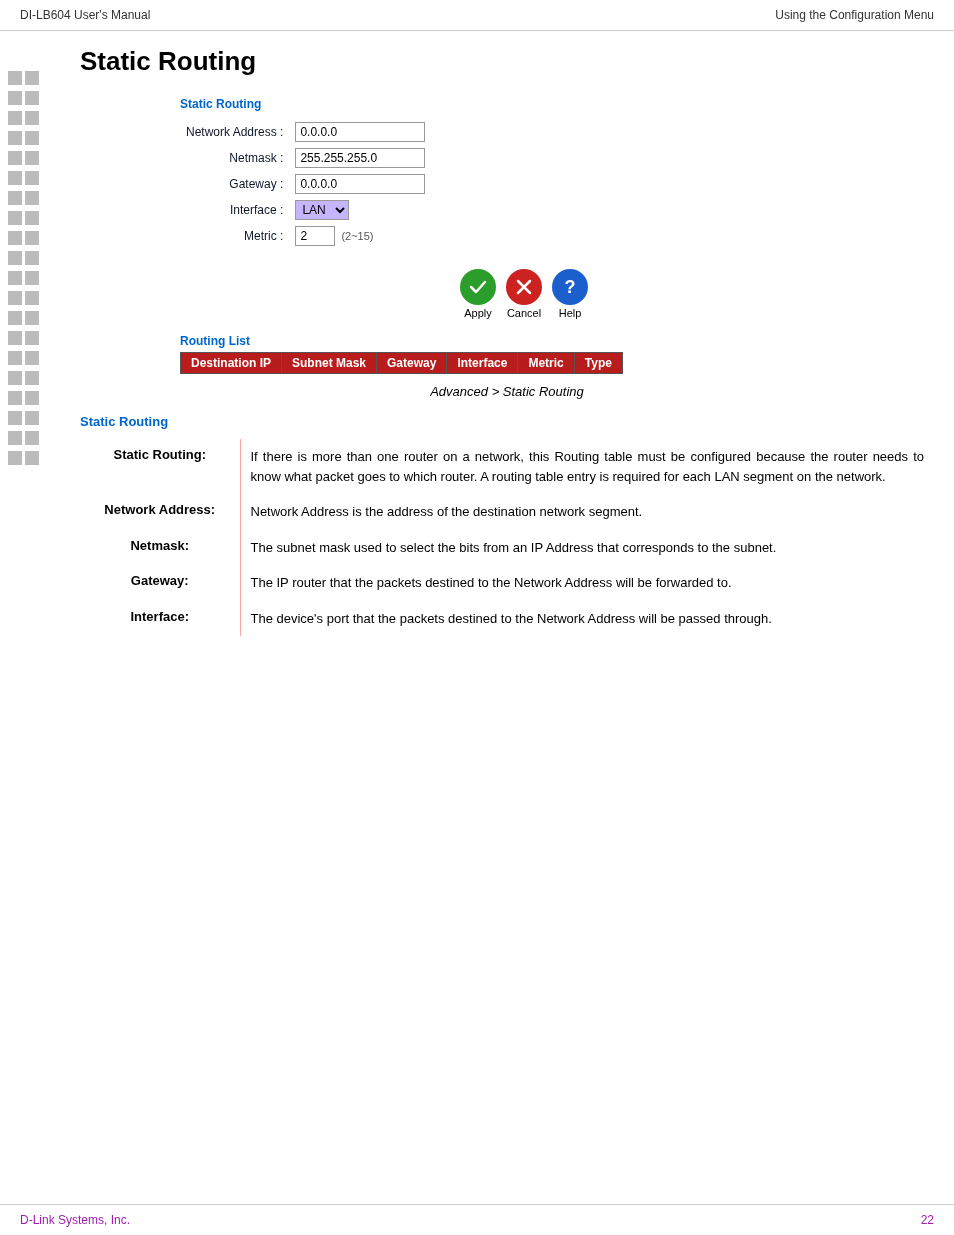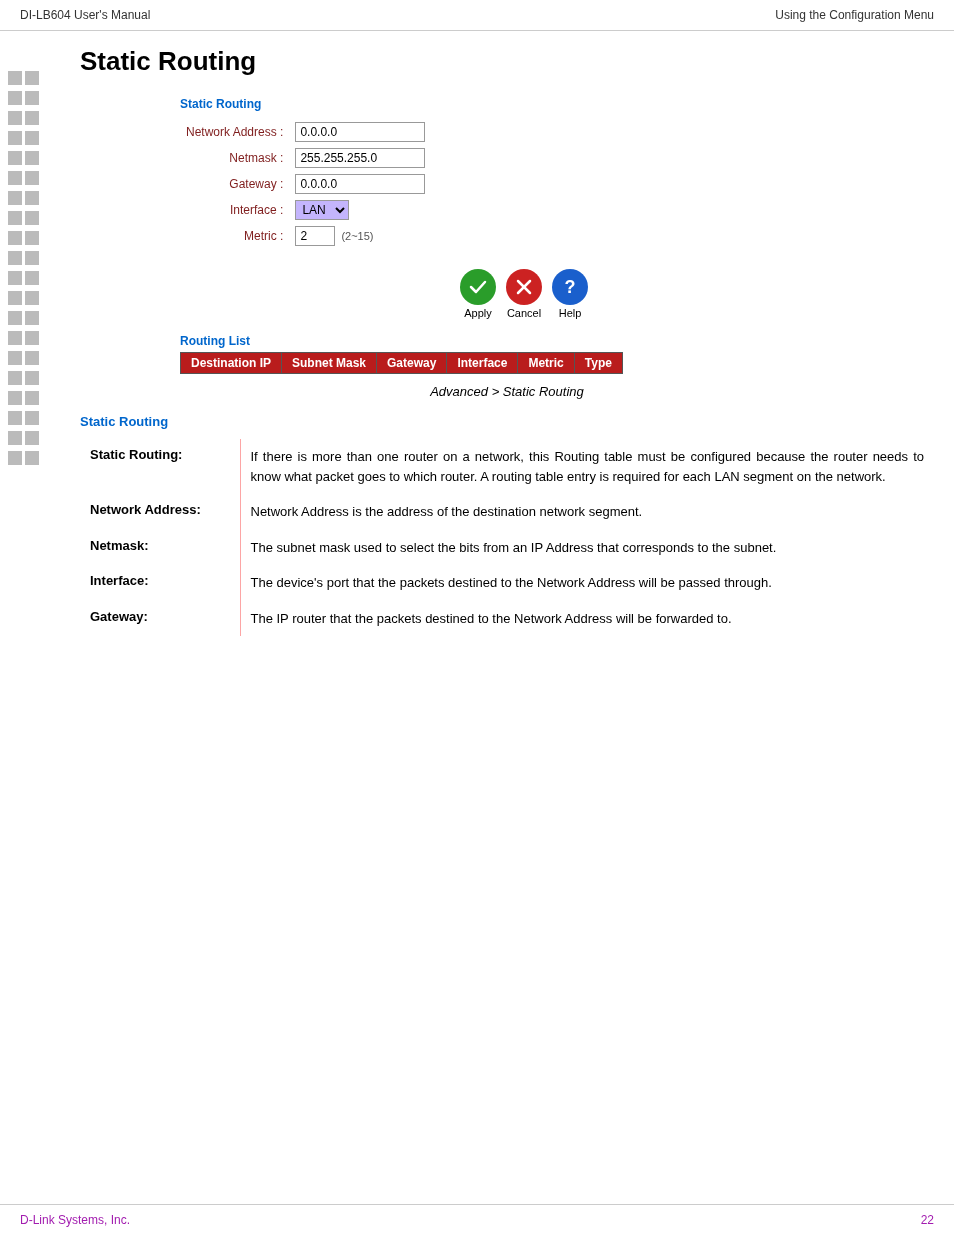--- a/index.html
+++ b/index.html
@@ -87,21 +87,21 @@
     }
 
     .form-table tr td {
       padding: 3px 6px;
       vertical-align: middle;
     }
 
     .form-label {
       text-align: right;
       font-size: 12px;
-      color: #7f1d1d;
+      color: #0f172a;
       white-space: nowrap;
     }
 
     .form-input {
       border: 1px solid #999;
       padding: 2px 4px;
       font-size: 12px;
       width: 130px;
       height: 20px;
     }
@@ -232,21 +232,21 @@
     .help-table tr {
       vertical-align: top;
     }
 
     .help-table td {
       padding: 8px 10px;
     }
 
     .help-term {
       font-weight: bold;
-      text-align: left;
+      text-align: center;
       white-space: nowrap;
       width: 160px;
       font-size: 13px;
       padding-right: 10px;
     }
 
     .help-divider {
       border-left: 1px solid #fca5a5;
       padding: 8px 15px;
       font-size: 13px;
@@ -484,26 +484,26 @@
     </tr>
               <tr>
       <td class="help-term">Network Address:</td>
       <td class="help-divider">Network Address is the address of the destination network segment.</td>
     </tr>
               <tr>
       <td class="help-term">Netmask:</td>
       <td class="help-divider">The subnet mask used to select the bits from an IP Address that corresponds to the subnet.</td>
     </tr>
               <tr>
+      <td class="help-term">Gateway:</td>
+      <td class="help-divider">The IP router that the packets destined to the Network Address will be forwarded to.</td>
+    </tr>
+              <tr>
       <td class="help-term">Interface:</td>
       <td class="help-divider">The device's port that the packets destined to the Network Address will be passed through.</td>
-    </tr>
-              <tr>
-      <td class="help-term">Gateway:</td>
-      <td class="help-divider">The IP router that the packets destined to the Network Address will be forwarded to.</td>
     </tr>
             </tbody>
         </table>
       </div>
 
     </div>
   </div>
 
   <div class="page-footer">
     <span>D-Link Systems, Inc.</span>

